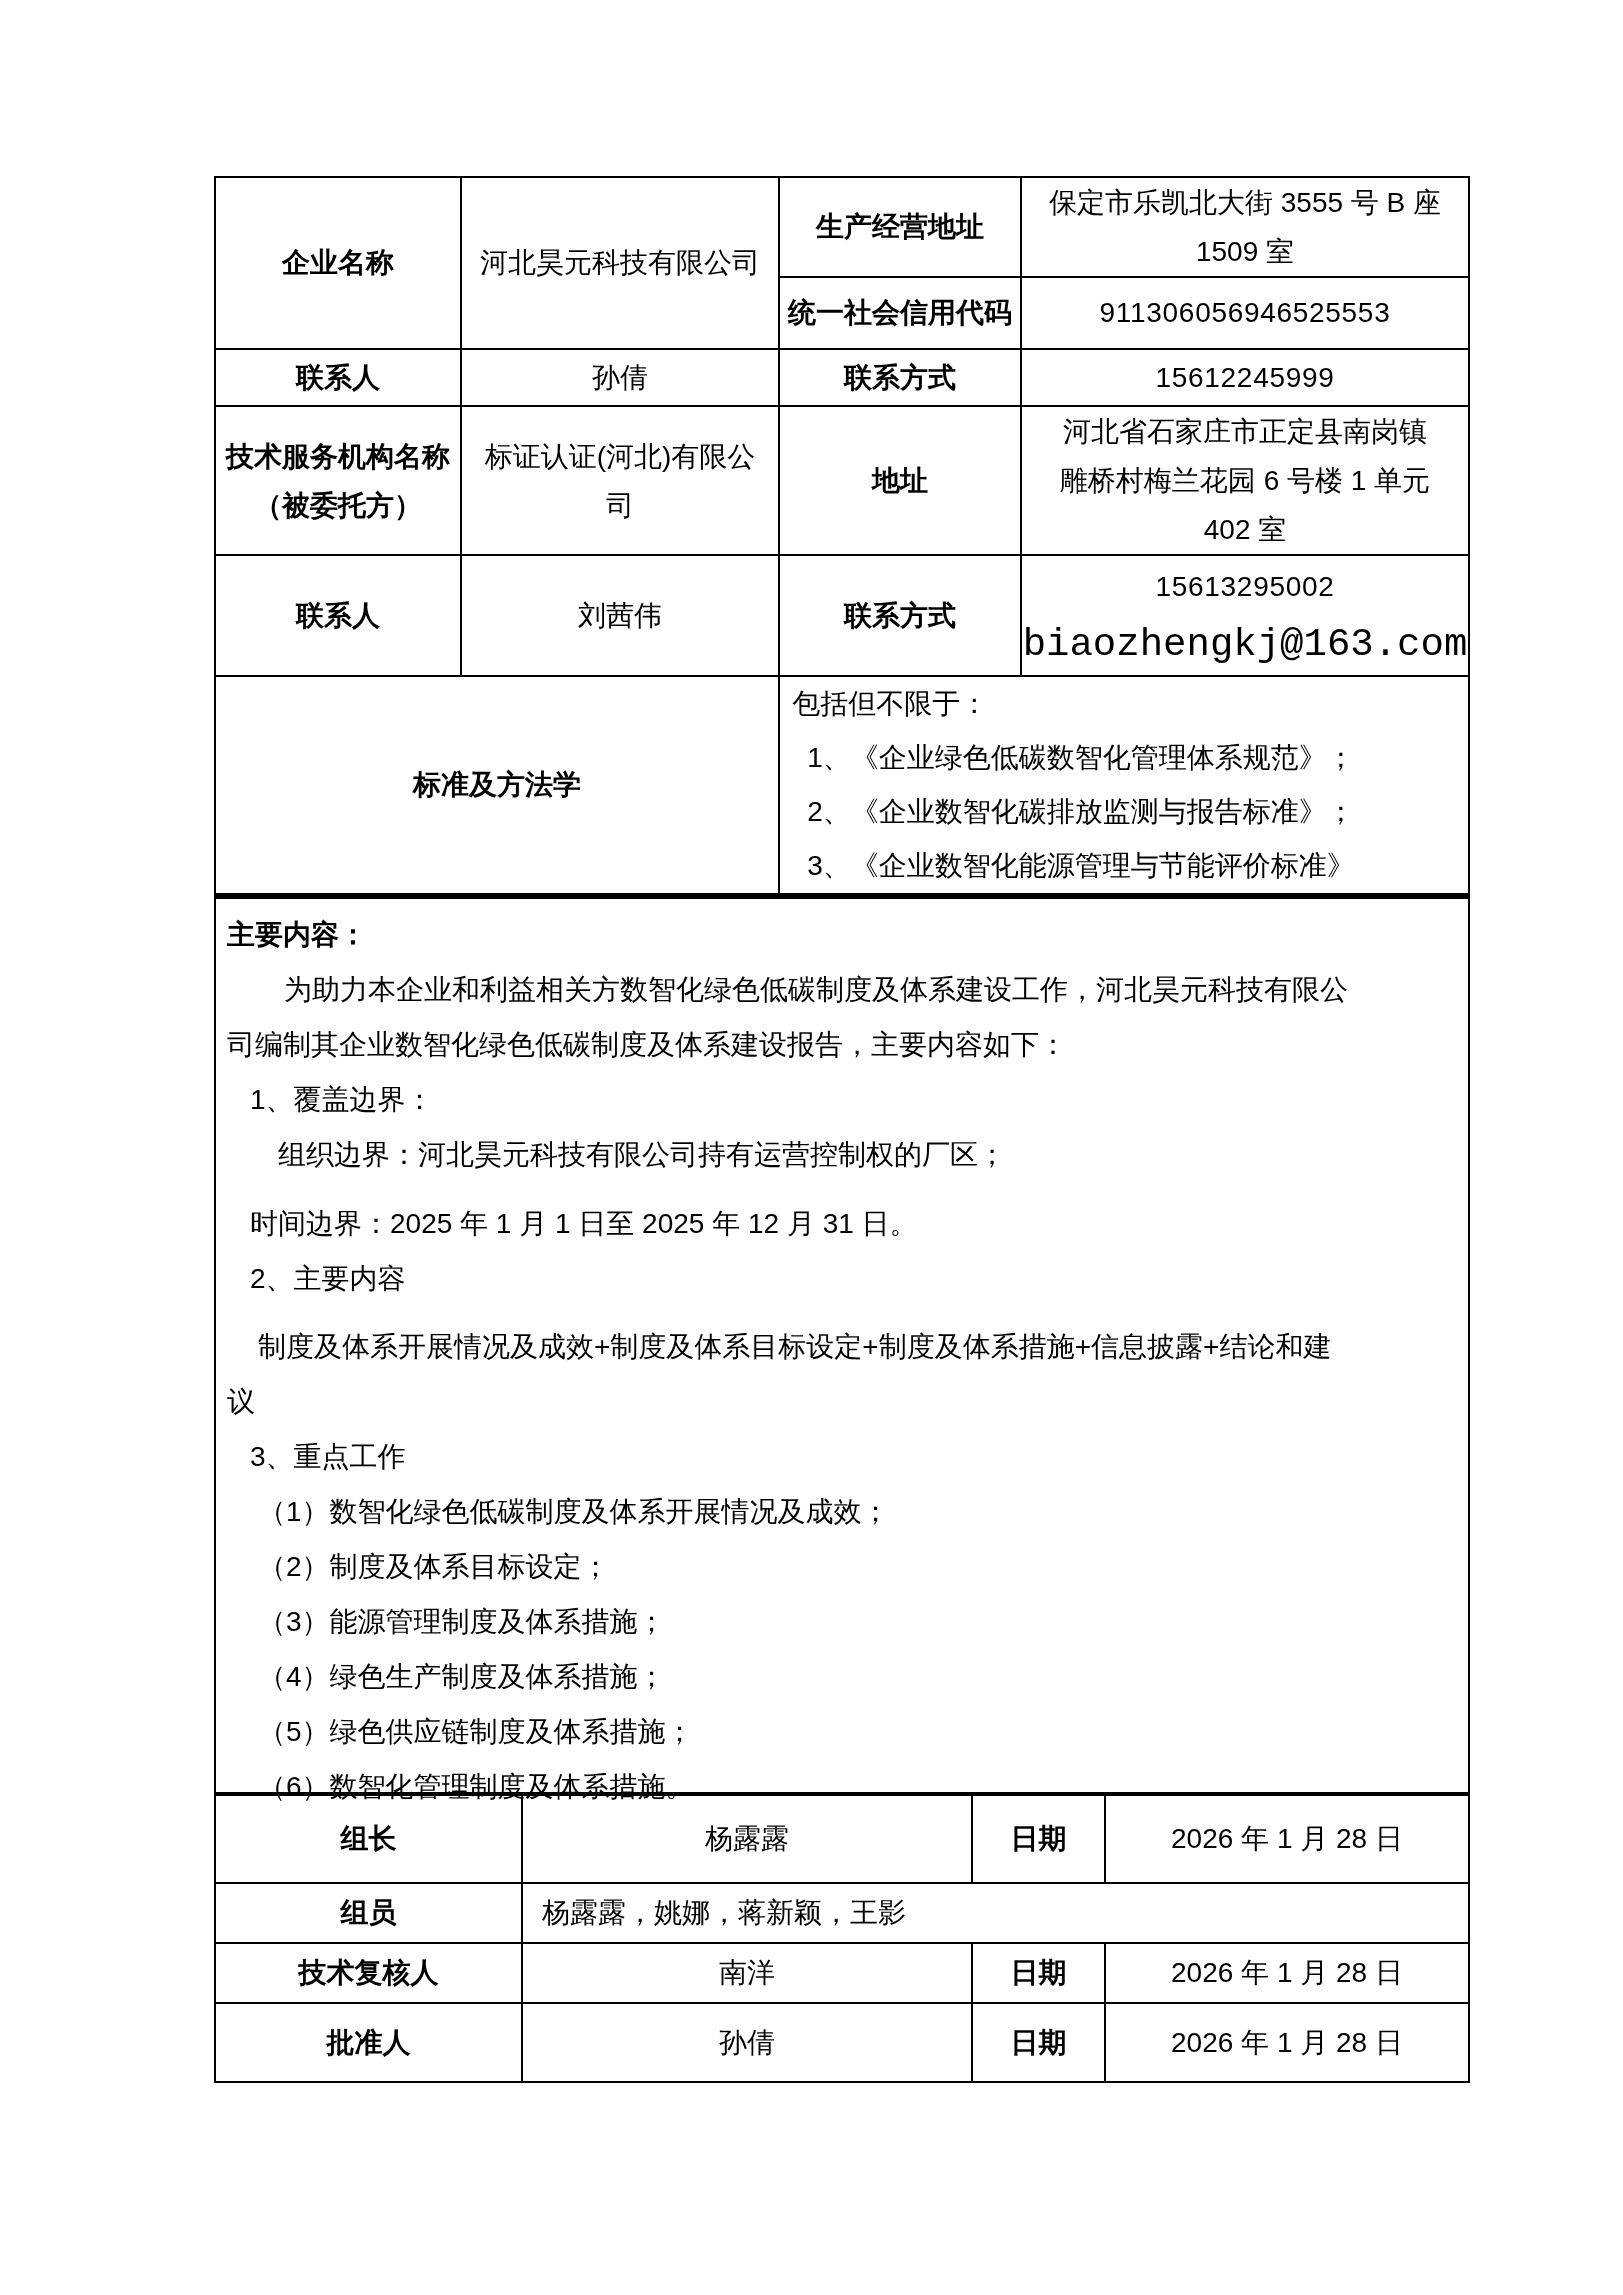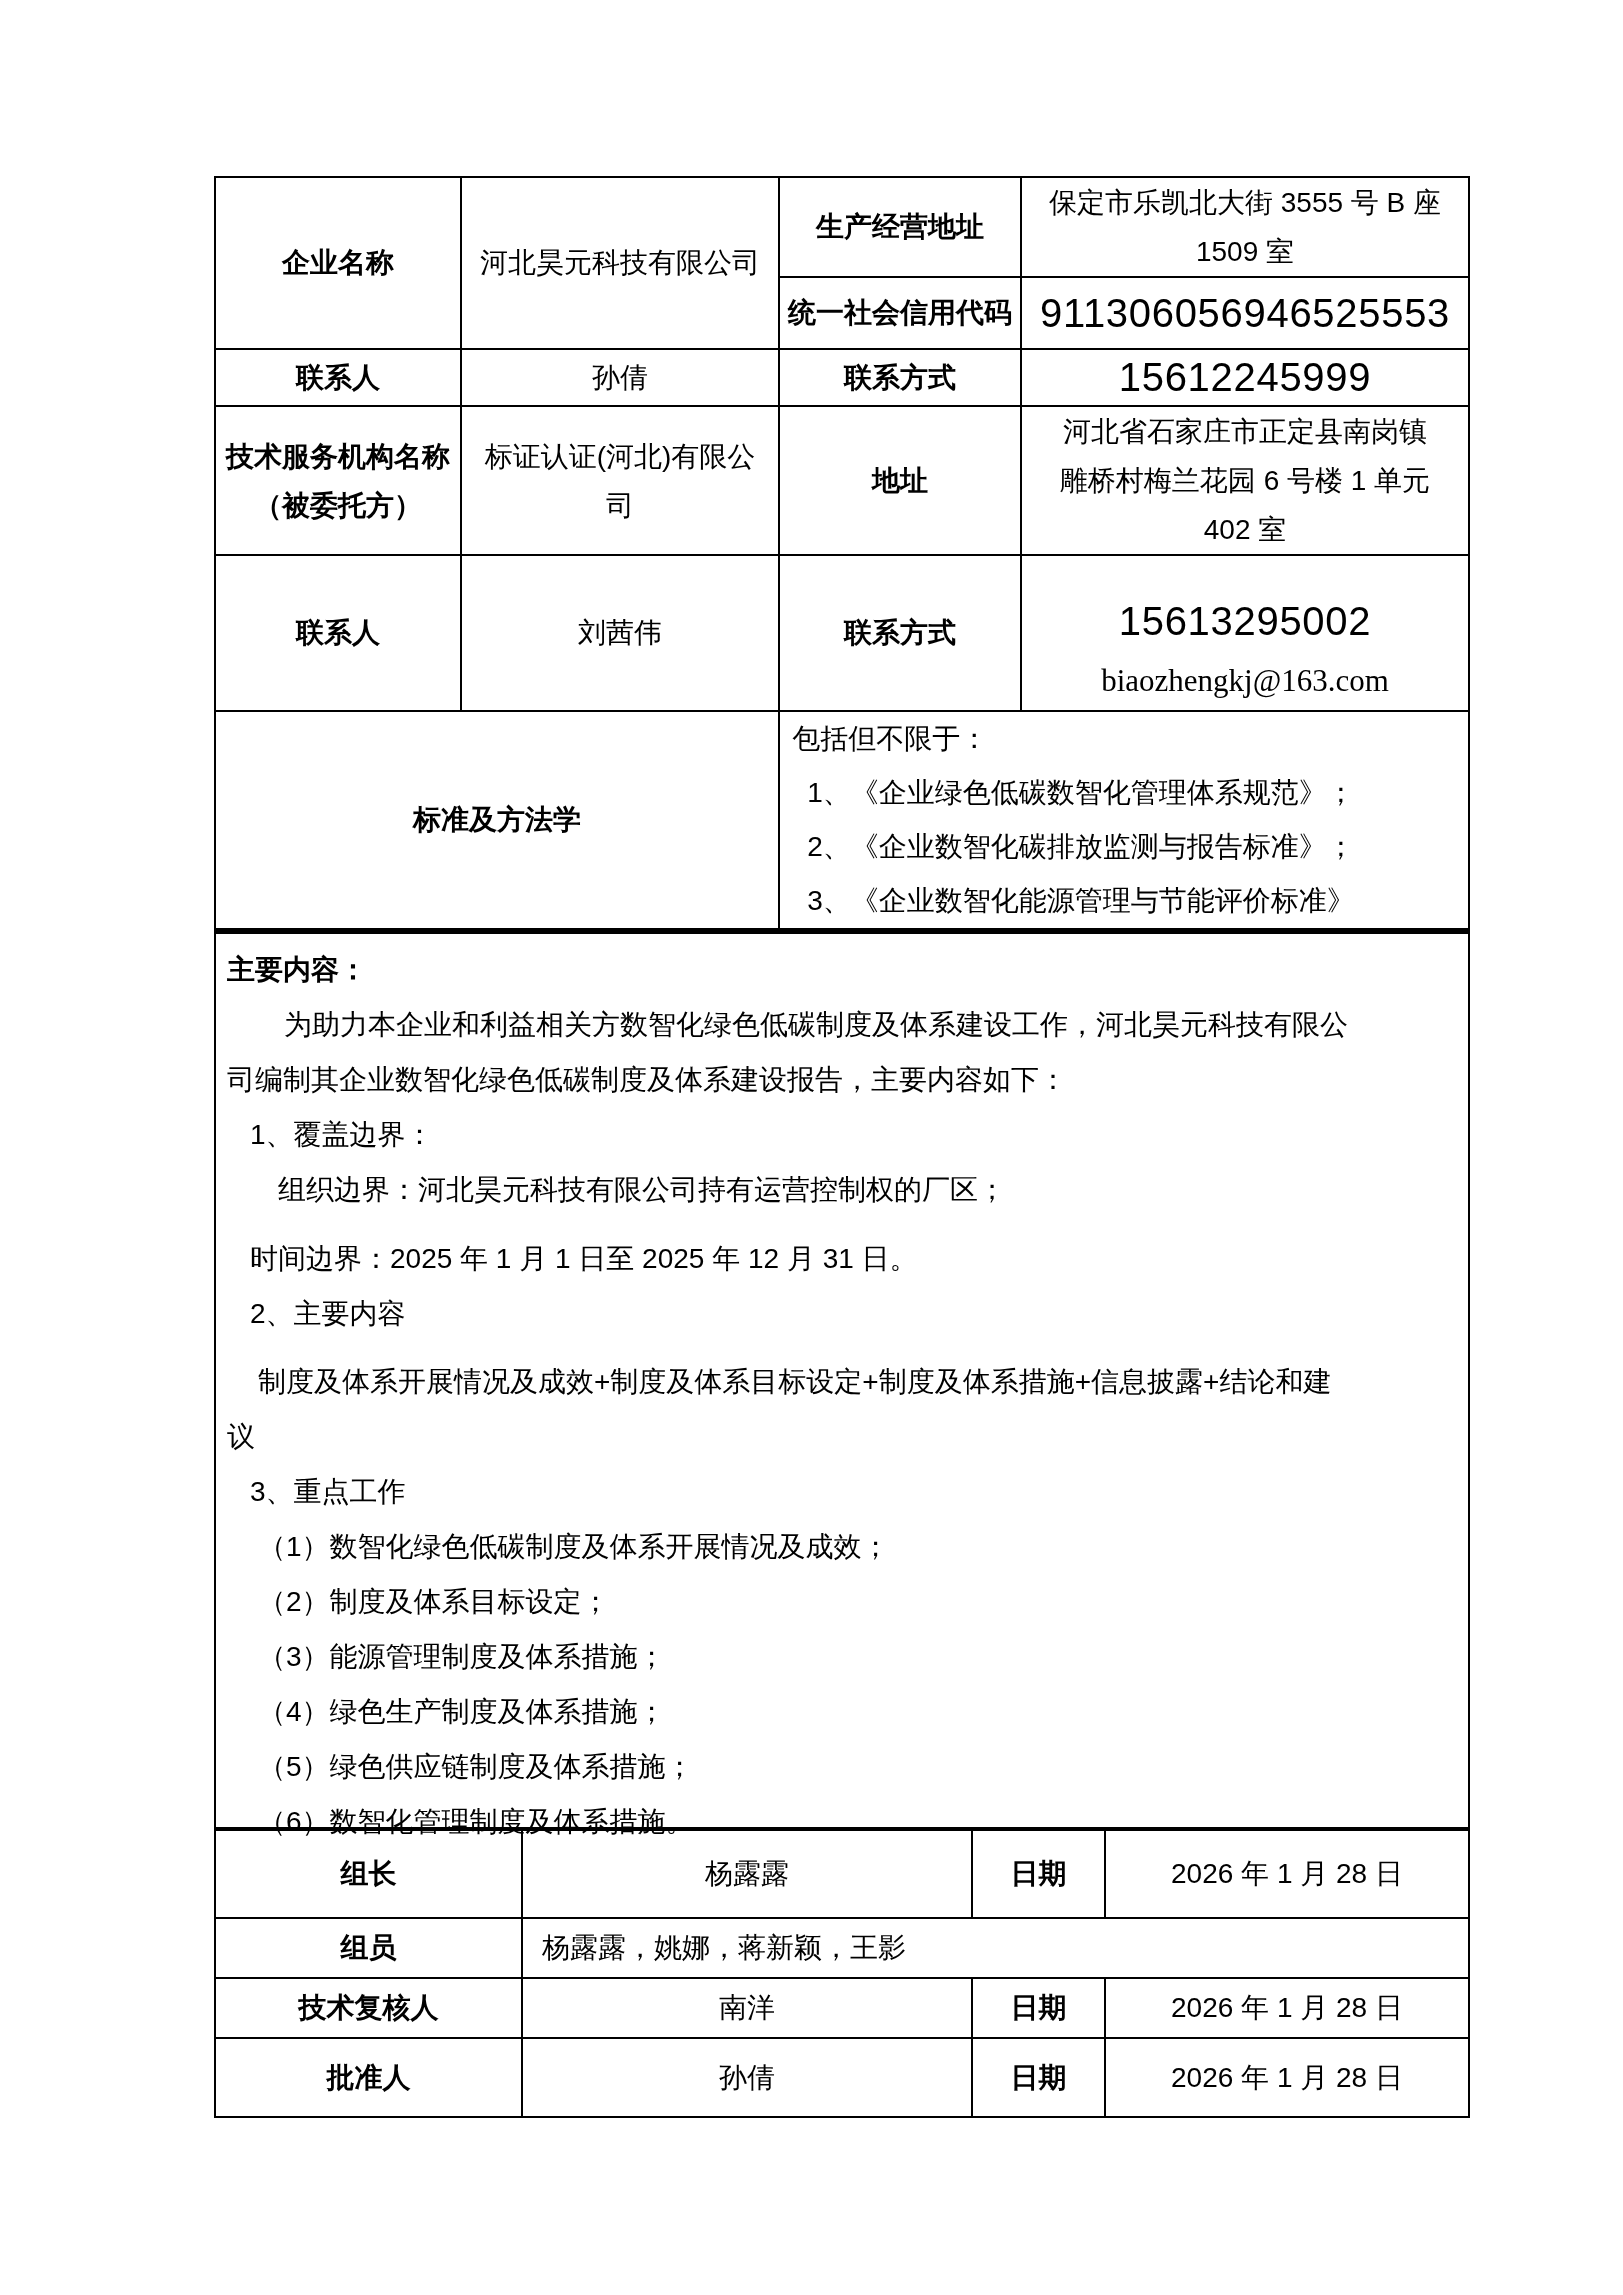--- a/index.html
+++ b/index.html
@@ -29,22 +29,22 @@
     padding: 0;
     overflow: hidden;
   }
   td:first-child { border-left: none; }
   td:last-child { border-right: none; }
   table.t1 tr:first-child td { border-top: none; }
   table.t2 tr:first-child td { border-top: none; border-radius: 24px; }
   table.t2 tr:last-child td { border-bottom: none; }
   .lbl { font-weight: bold; }
   .prewrap { white-space: pre-line; line-height: 49px; margin-top: 47px; }
-  .bignum { font-size: 40px; letter-spacing: 0.7px; margin-top: 36px; }
-  .email { font-family: Liberation Serif, serif; font-size: 31px; }
+  .bignum { font-size: 28px; letter-spacing: 0.7px; }
+  .email { font-family: Liberation Mono, monospace; font-size: 39px; }
   .contact-stack { line-height: 59px; border-radius: 26px; }
   .standards-cell {
     text-align: left;
     padding-left: 12.3px;
     line-height: 54px;
     margin-top: 11px;
   }
   .standards-cell .std-item { padding-left: 15px; }
   .main-content {
     border-top: 4.1px solid #000;

